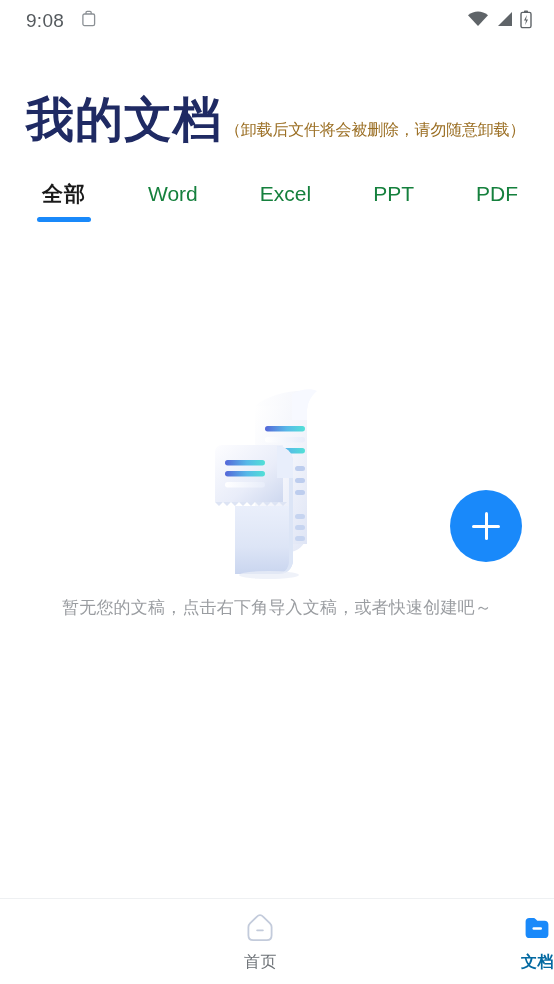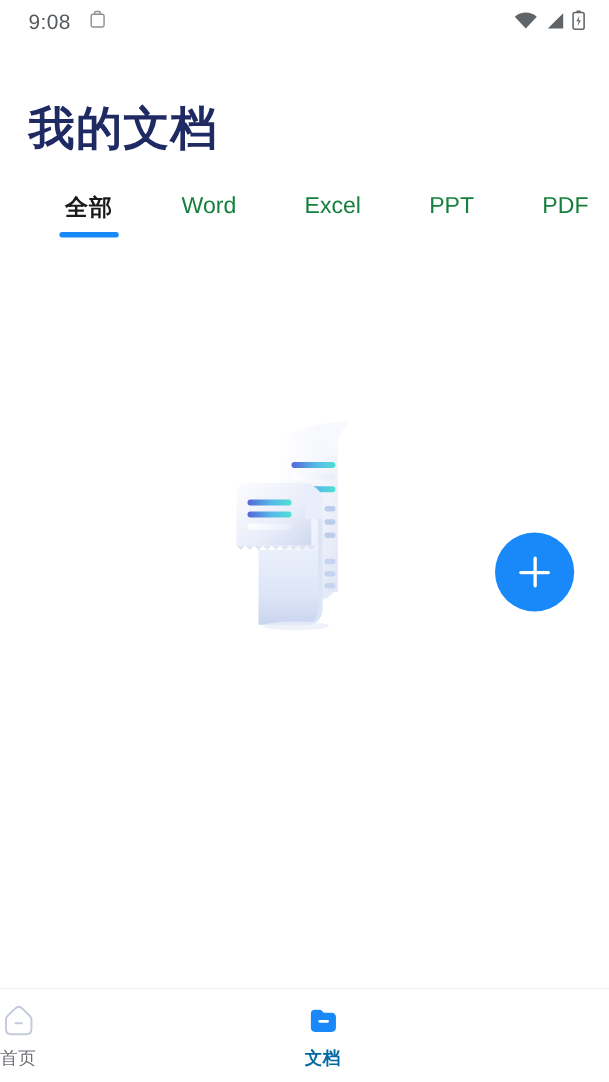--- a/index.html
+++ b/index.html
@@ -30,21 +30,21 @@
   .status-spacer { flex:1; }
   .status-right { display:flex; align-items:center; gap:7px; }
 
   
   .header {
     flex:0 0 auto;
     padding:54px 0 0 26px;
     display:flex; align-items:flex-end;
   }
   .page-title {
-    font-size:42px;
+    font-size:48px;
     font-weight:bold;
     color:#1f2a63;
     letter-spacing:1px;
     line-height:1;
   }
   .page-subtitle {
     font-size:16px;
     color:#9b6f24;
     margin-left:3px;
     padding-bottom:3px;
@@ -66,21 +66,20 @@
     color:#15803d;
     margin-right:62px;
     padding-bottom:14px;
     white-space:nowrap;
   }
   .tab:last-child { margin-right:8px; }
   .tab.active {
     color:#1a1a1a;
     font-weight:bold;
     letter-spacing:1px;
-    margin-left:17px;
   }
   .tab .underline {
     position:absolute;
     left:50%; transform:translateX(-50%);
     bottom:0;
     width:54px; height:5px;
     border-radius:3px;
     background:#1989fa;
   }
 
@@ -131,21 +130,21 @@
   .bottomnav {
     flex:0 0 86px;
     border-top:1px solid #eef0f2;
     display:flex;
     align-items:flex-start;
     padding-top:12px;
   }
   .navitem {
     flex:1;
     display:flex; flex-direction:column;
-    align-items:flex-start;
+    align-items:flex-end;
     gap:7px;
     cursor:pointer;
   }
   .navitem .navlabel {
     font-size:16px;
     color:#6b7075;
     letter-spacing:.5px;
   }
   .navitem.active .navlabel { color:#0369a1;font-weight:bold; }
   .navicon { width:34px; height:34px; display:block; }
@@ -182,20 +181,21 @@
           <rect x="1" y="2.4" width="10" height="15.2" rx="1.6" fill="none" stroke="#5f6468" stroke-width="1.4"></rect>
           <rect x="4" y="0.6" width="4" height="2" rx="0.7" fill="#5f6468"></rect>
           <path d="M6.9 5 L4 10.4 H6 L5.1 15 L8 9.4 H6 Z" fill="#5f6468"></path>
         </svg>
       </span>
     </div>
   </div>
 
   <div class="header">
     <span class="page-title">我的文档</span>
+    <span class="page-subtitle">（卸载后文件将会被删除，请勿随意卸载）</span>
   </div>
 
   <div class="tabs">
     <div class="tab active">
       <span>全部</span>
       <span class="underline"></span>
     </div>
     <div class="tab">
       <span>Word</span>
     </div>
@@ -268,20 +268,21 @@
 
         <path d="M38 124 L96 124 L96 178 C96 186 90 192 82 192 L38 192 Z" fill="url(#sheetC)"></path>
 
         <path d="M80 64 C88 64 96 70 96 80 L96 178 C96 186 90 192 82 192 C90 190 92 184 92 178 L92 80 C92 72 87 67 80 66 Z" fill="#dce5f6"></path>
         <path d="M80 64 C88 64 96 70 96 80 L96 96 L80 96 Z" fill="#e8eefb"></path>
 
         <ellipse cx="72" cy="193" rx="30" ry="4" fill="#e9edf7" opacity="0.75"></ellipse>
       </svg>
     </div>
 
+    <div class="empty-text">暂无您的文稿，点击右下角导入文稿，或者快速创建吧～</div>
 
     <button class="fab">
       <span class="plus-h"></span>
       <span class="plus-v"></span>
     </button>
   </div>
 
   <div class="bottomnav">
 
     <div class="navitem">

